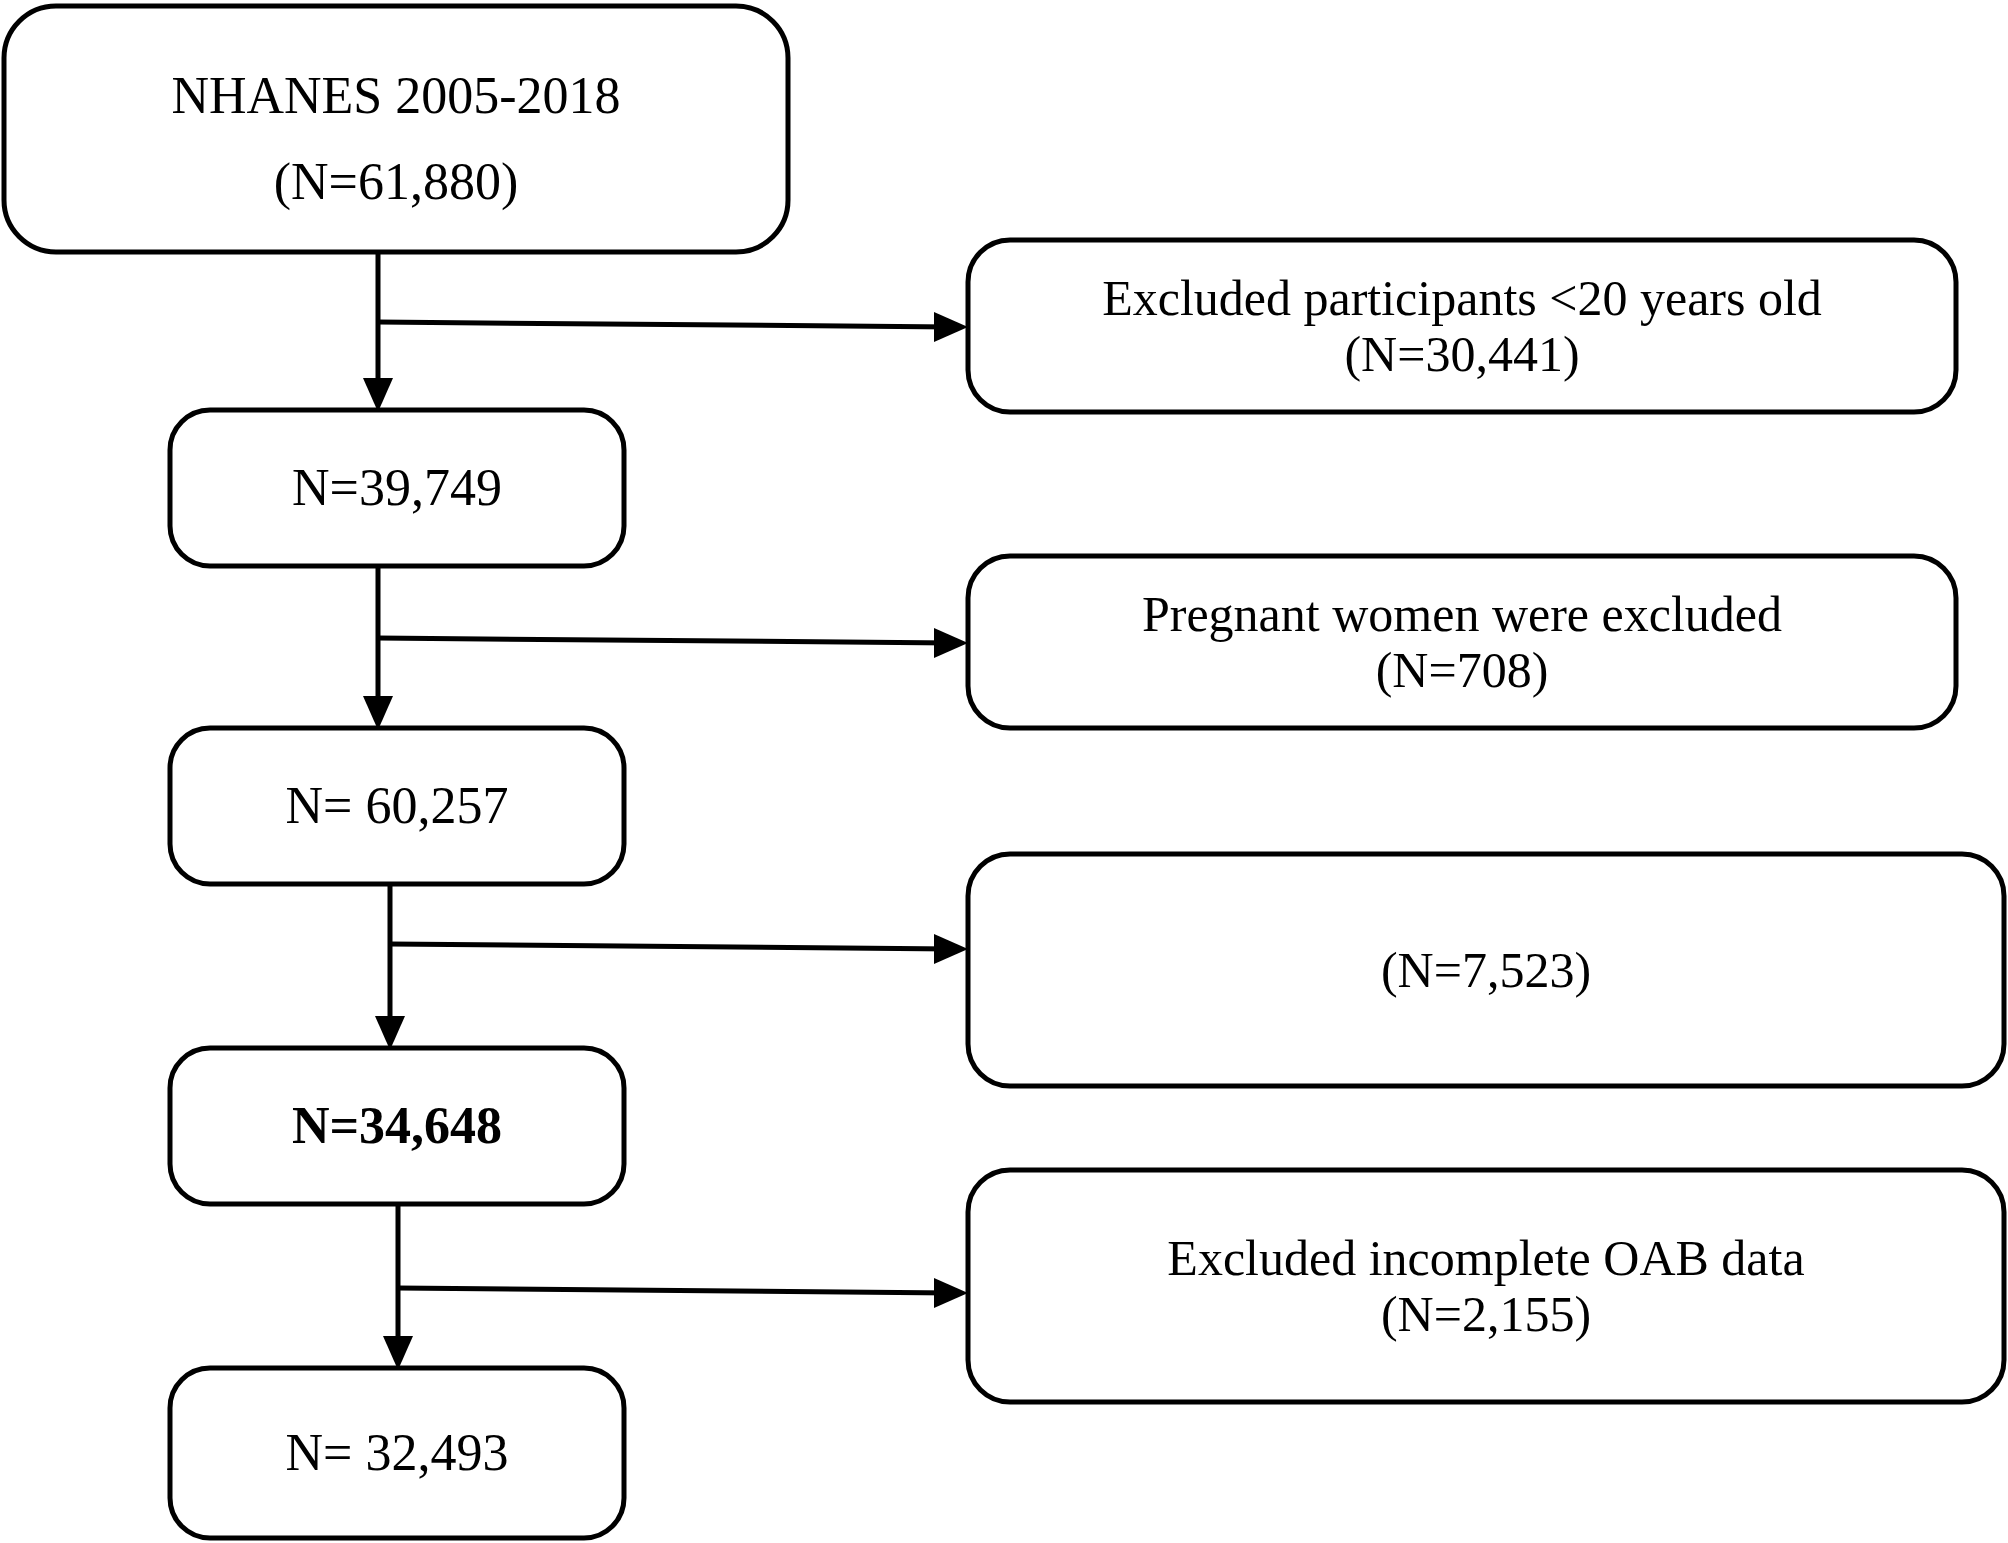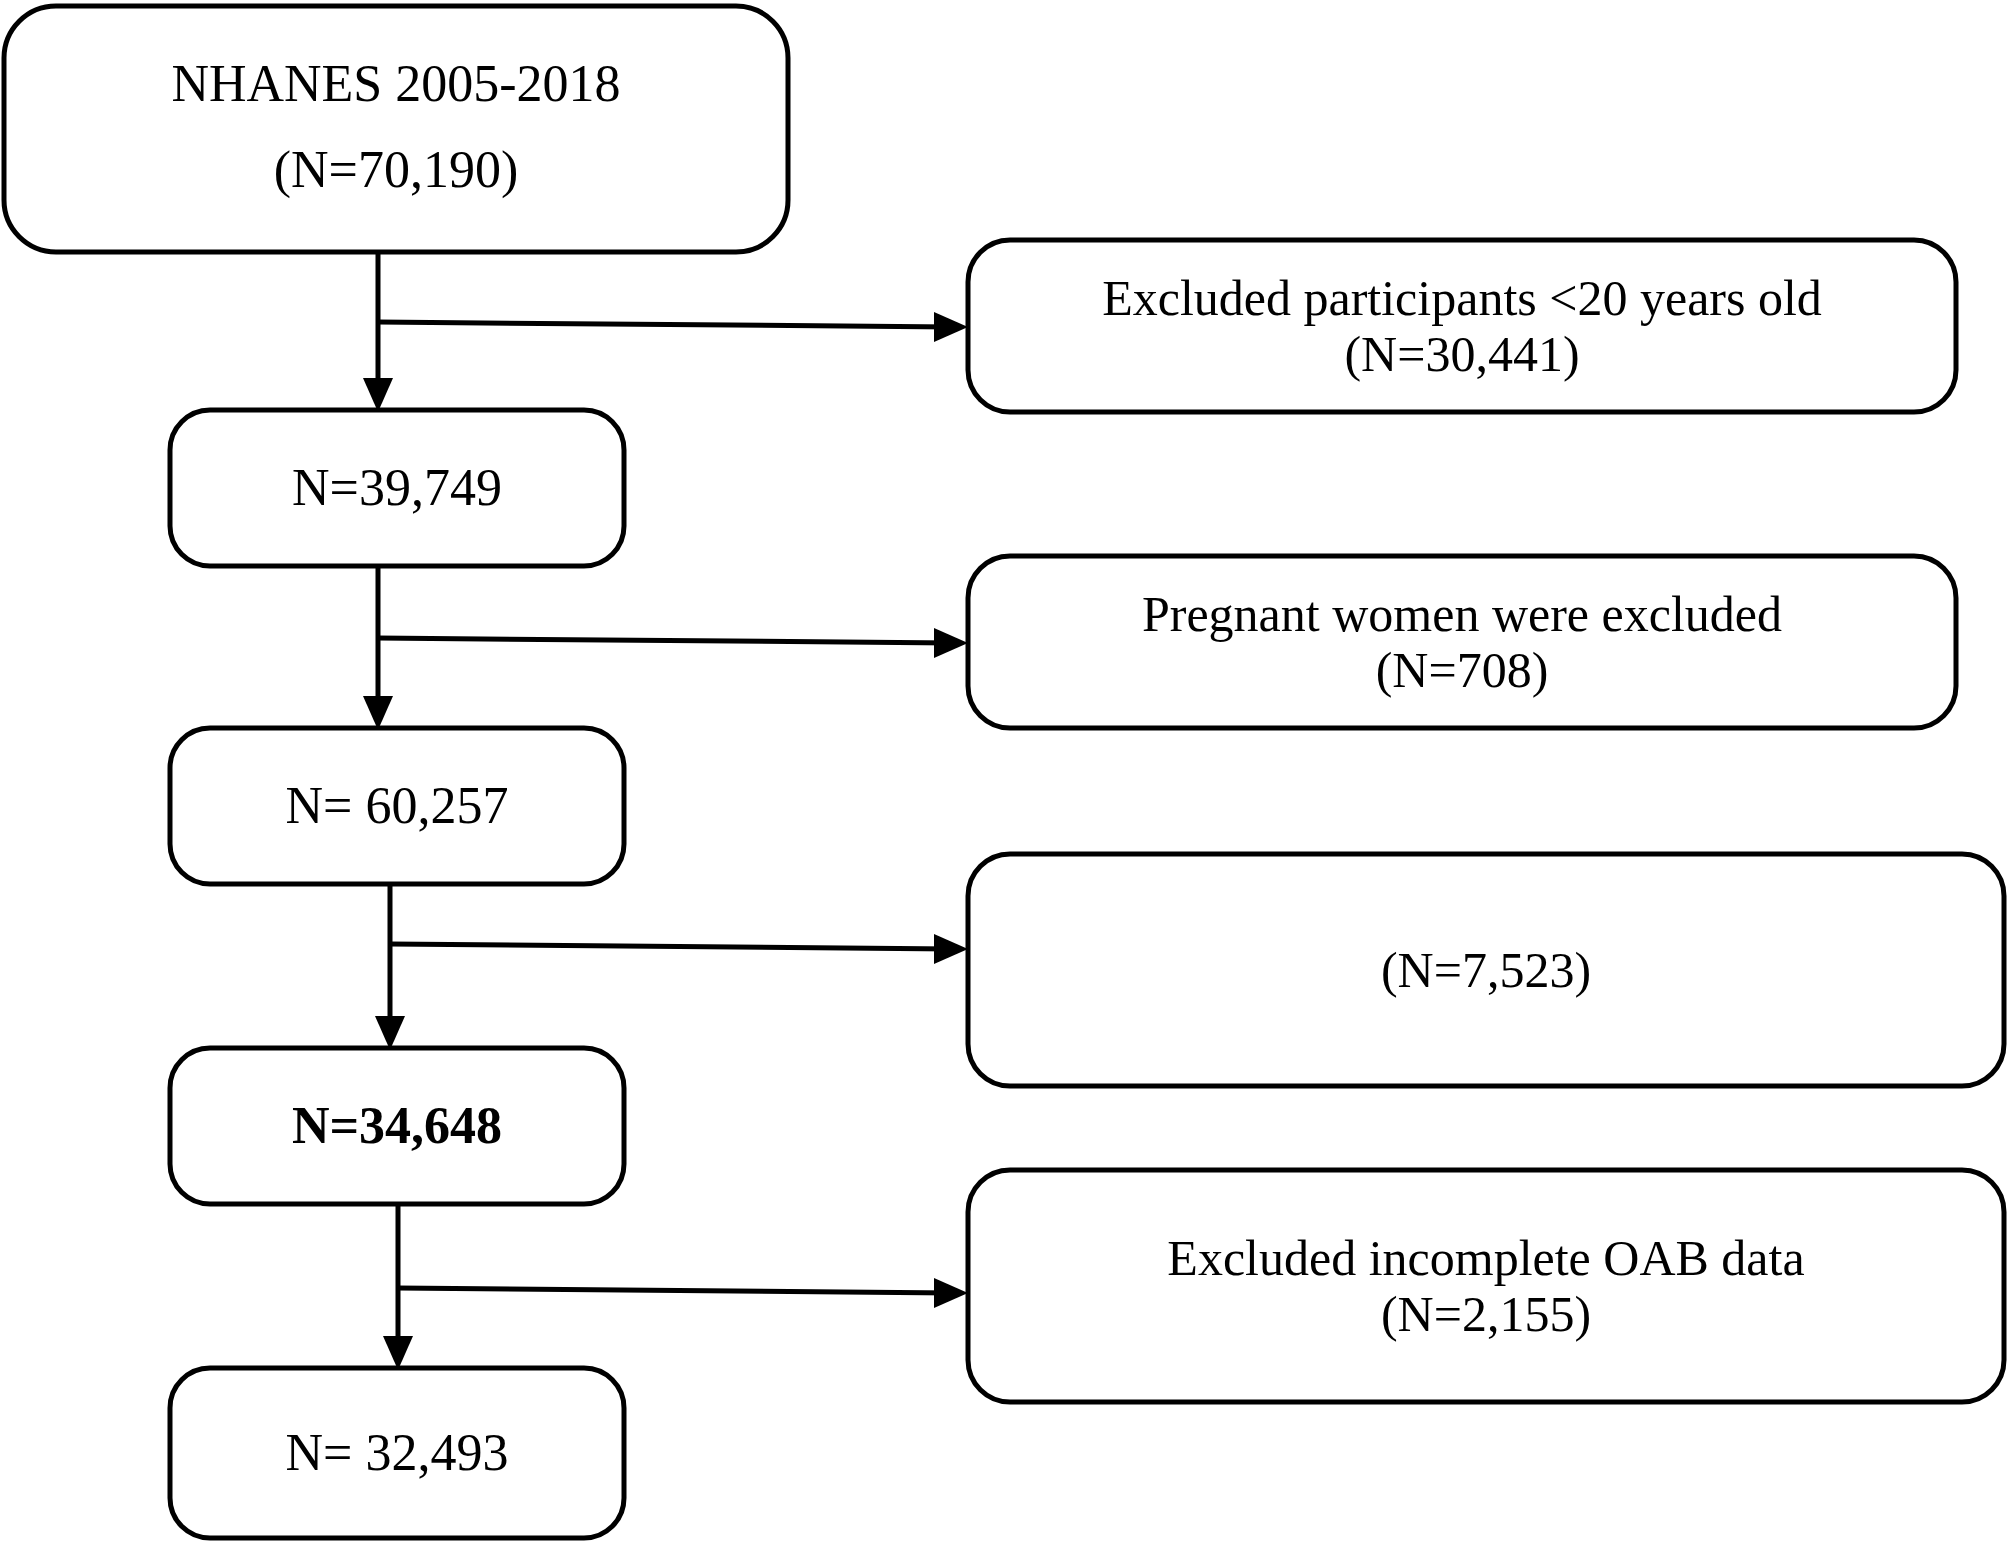--- a/index.html
+++ b/index.html
@@ -99,23 +99,23 @@
     <line class="flow-line" x1="390" y1="944" x2="952" y2="949"></line>
     <polygon class="flow-arrowhead" points="968,949 934,934 934,964"></polygon>
 
     <line class="flow-line" x1="398" y1="1204" x2="398" y2="1356"></line>
     <polygon class="flow-arrowhead" points="398,1370 383,1336 413,1336"></polygon>
     <line class="flow-line" x1="398" y1="1288" x2="952" y2="1293"></line>
     <polygon class="flow-arrowhead" points="968,1293 934,1278 934,1308"></polygon>
 
   </svg>
 
-  <div class="box-text t-main" style="left:4px; top:4px; width:784px; height:246px;gap:28px;">
+  <div class="box-text t-main" style="left:4px; top:16px; width:784px; height:246px;gap:28px;">
     <span class="line1">NHANES 2005-2018</span>
-    <span class="line2">(N=70,190)</span>
+    <span class="line2">(N=61,880)</span>
   </div>
 
   <div class="box-text t-count" style="left:170px; top:410px; width:454px; height:156px;">
     <span class="line1">N=39,749</span>
   </div>
 
   <div class="box-text t-count" style="left:170px; top:728px; width:454px; height:156px;">
     <span class="line1">N= 60,257</span>
   </div>
 

